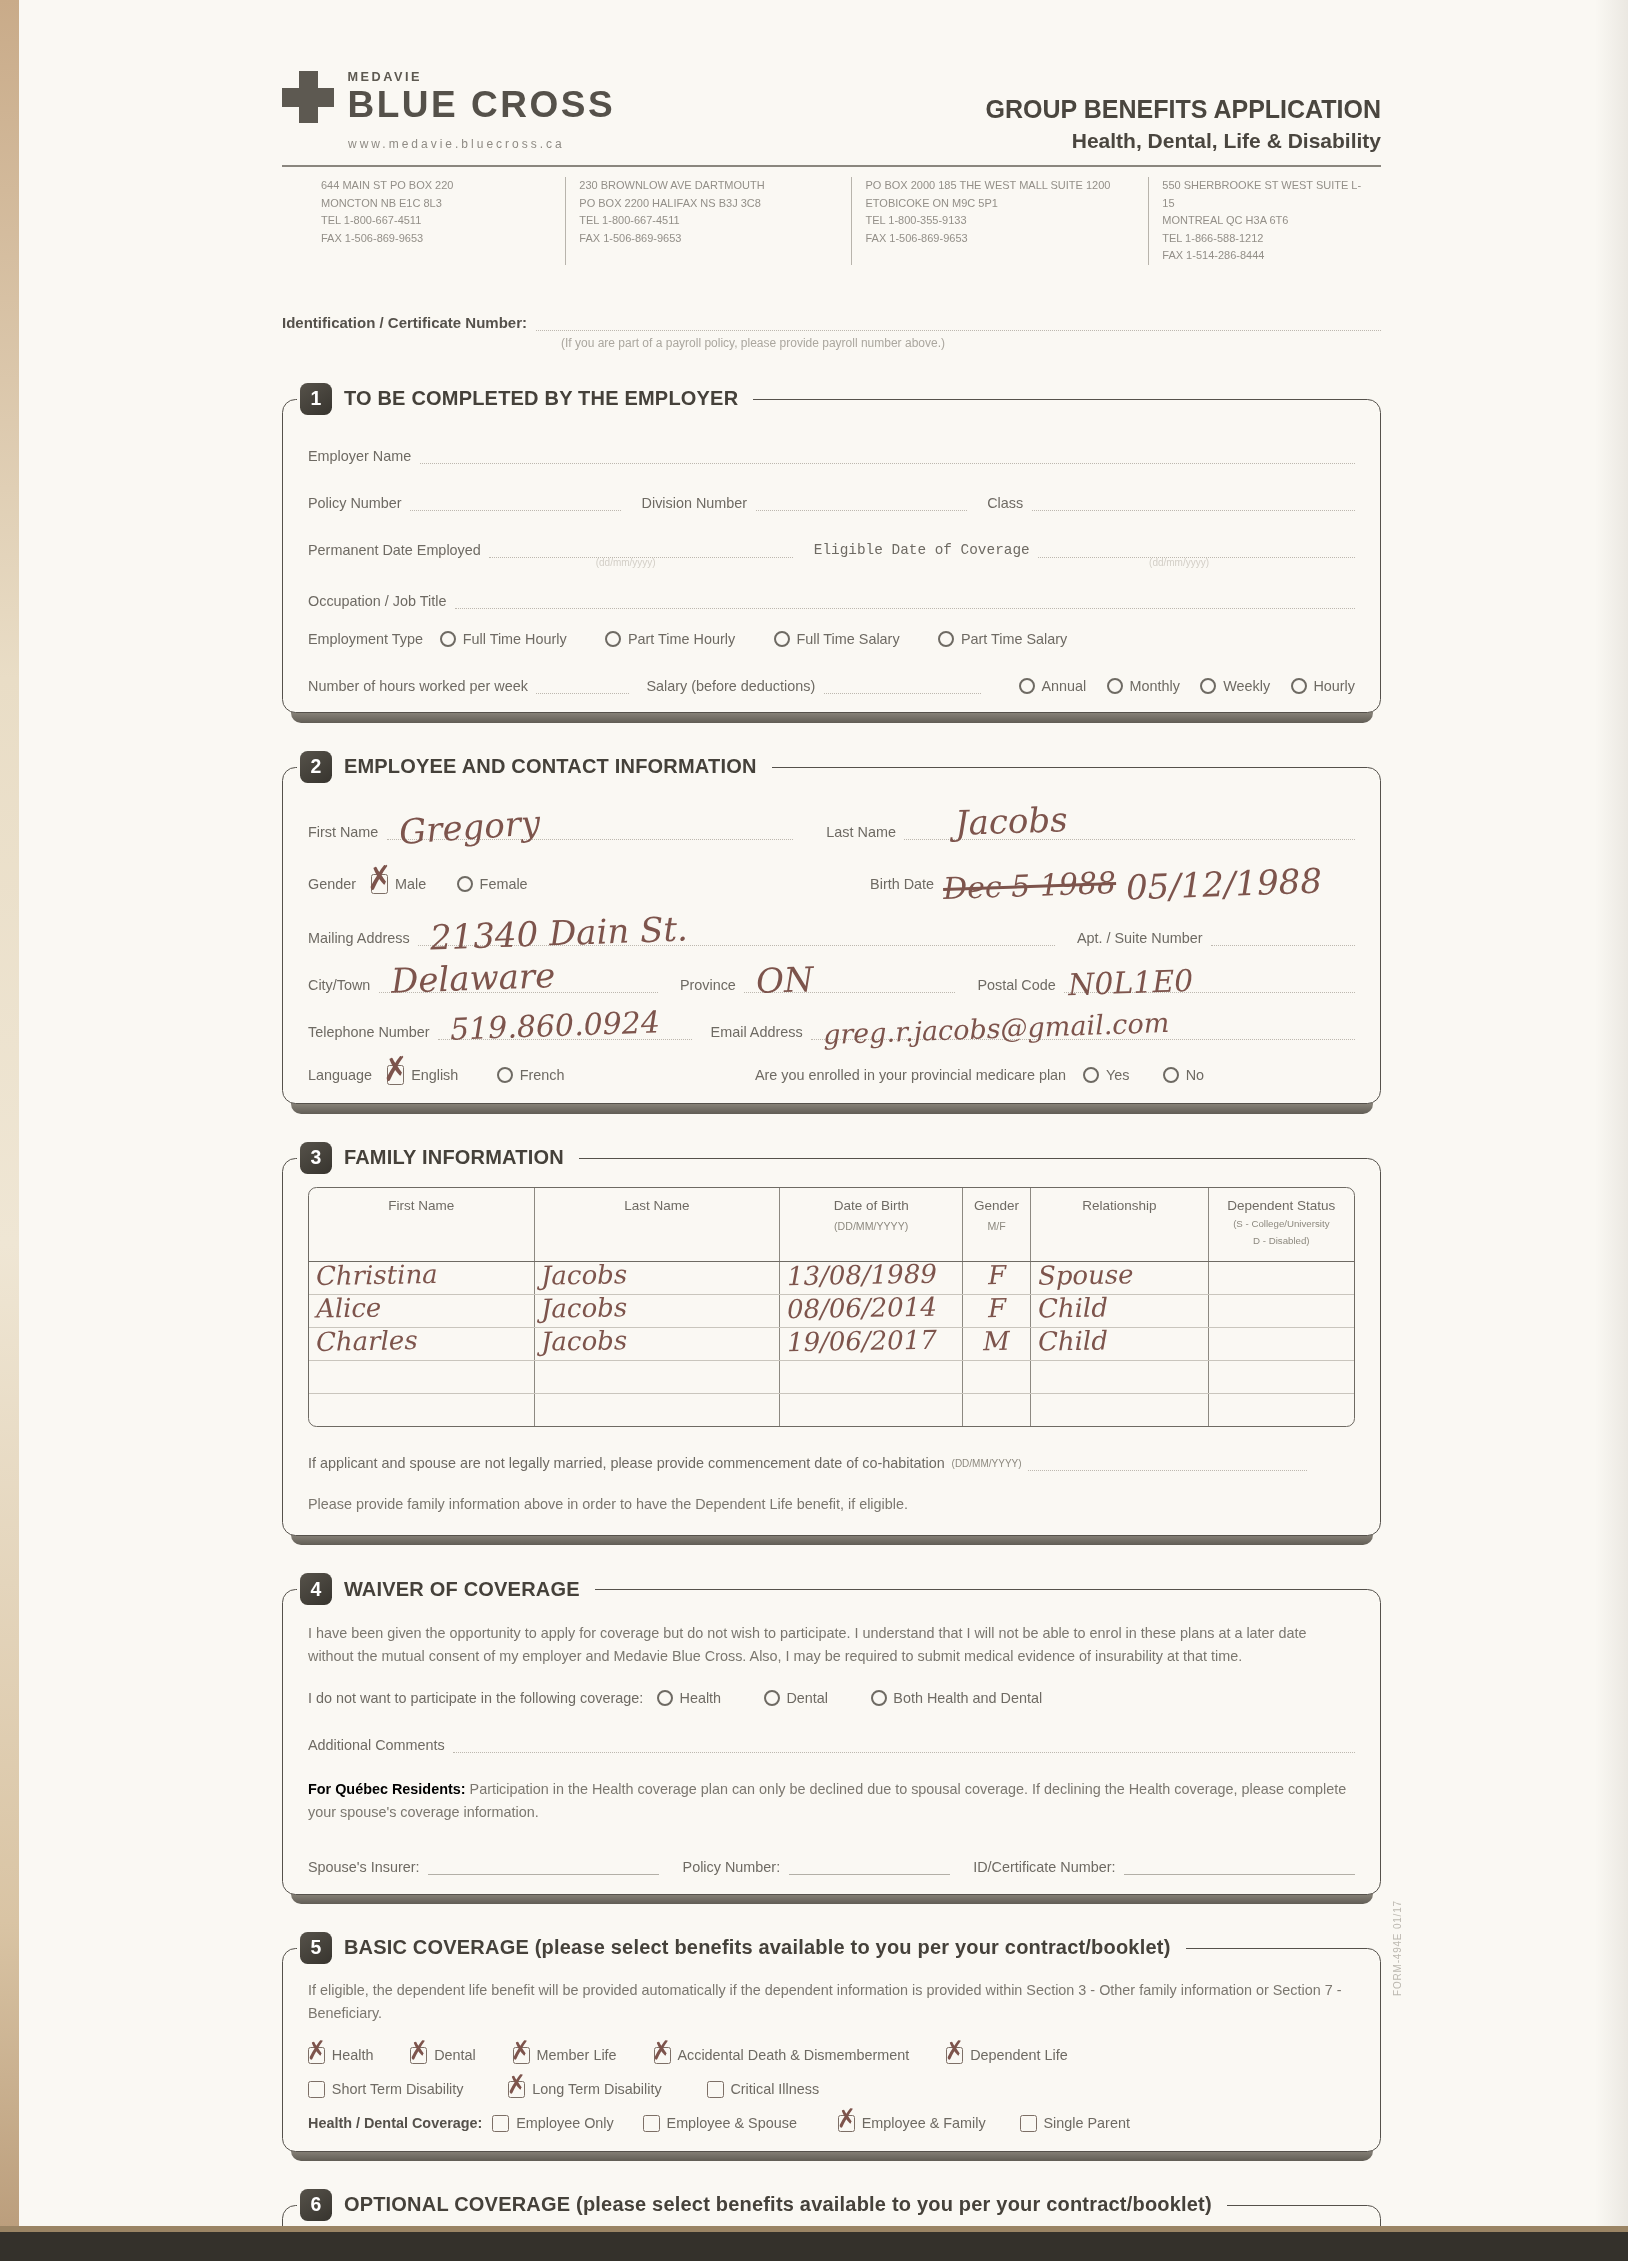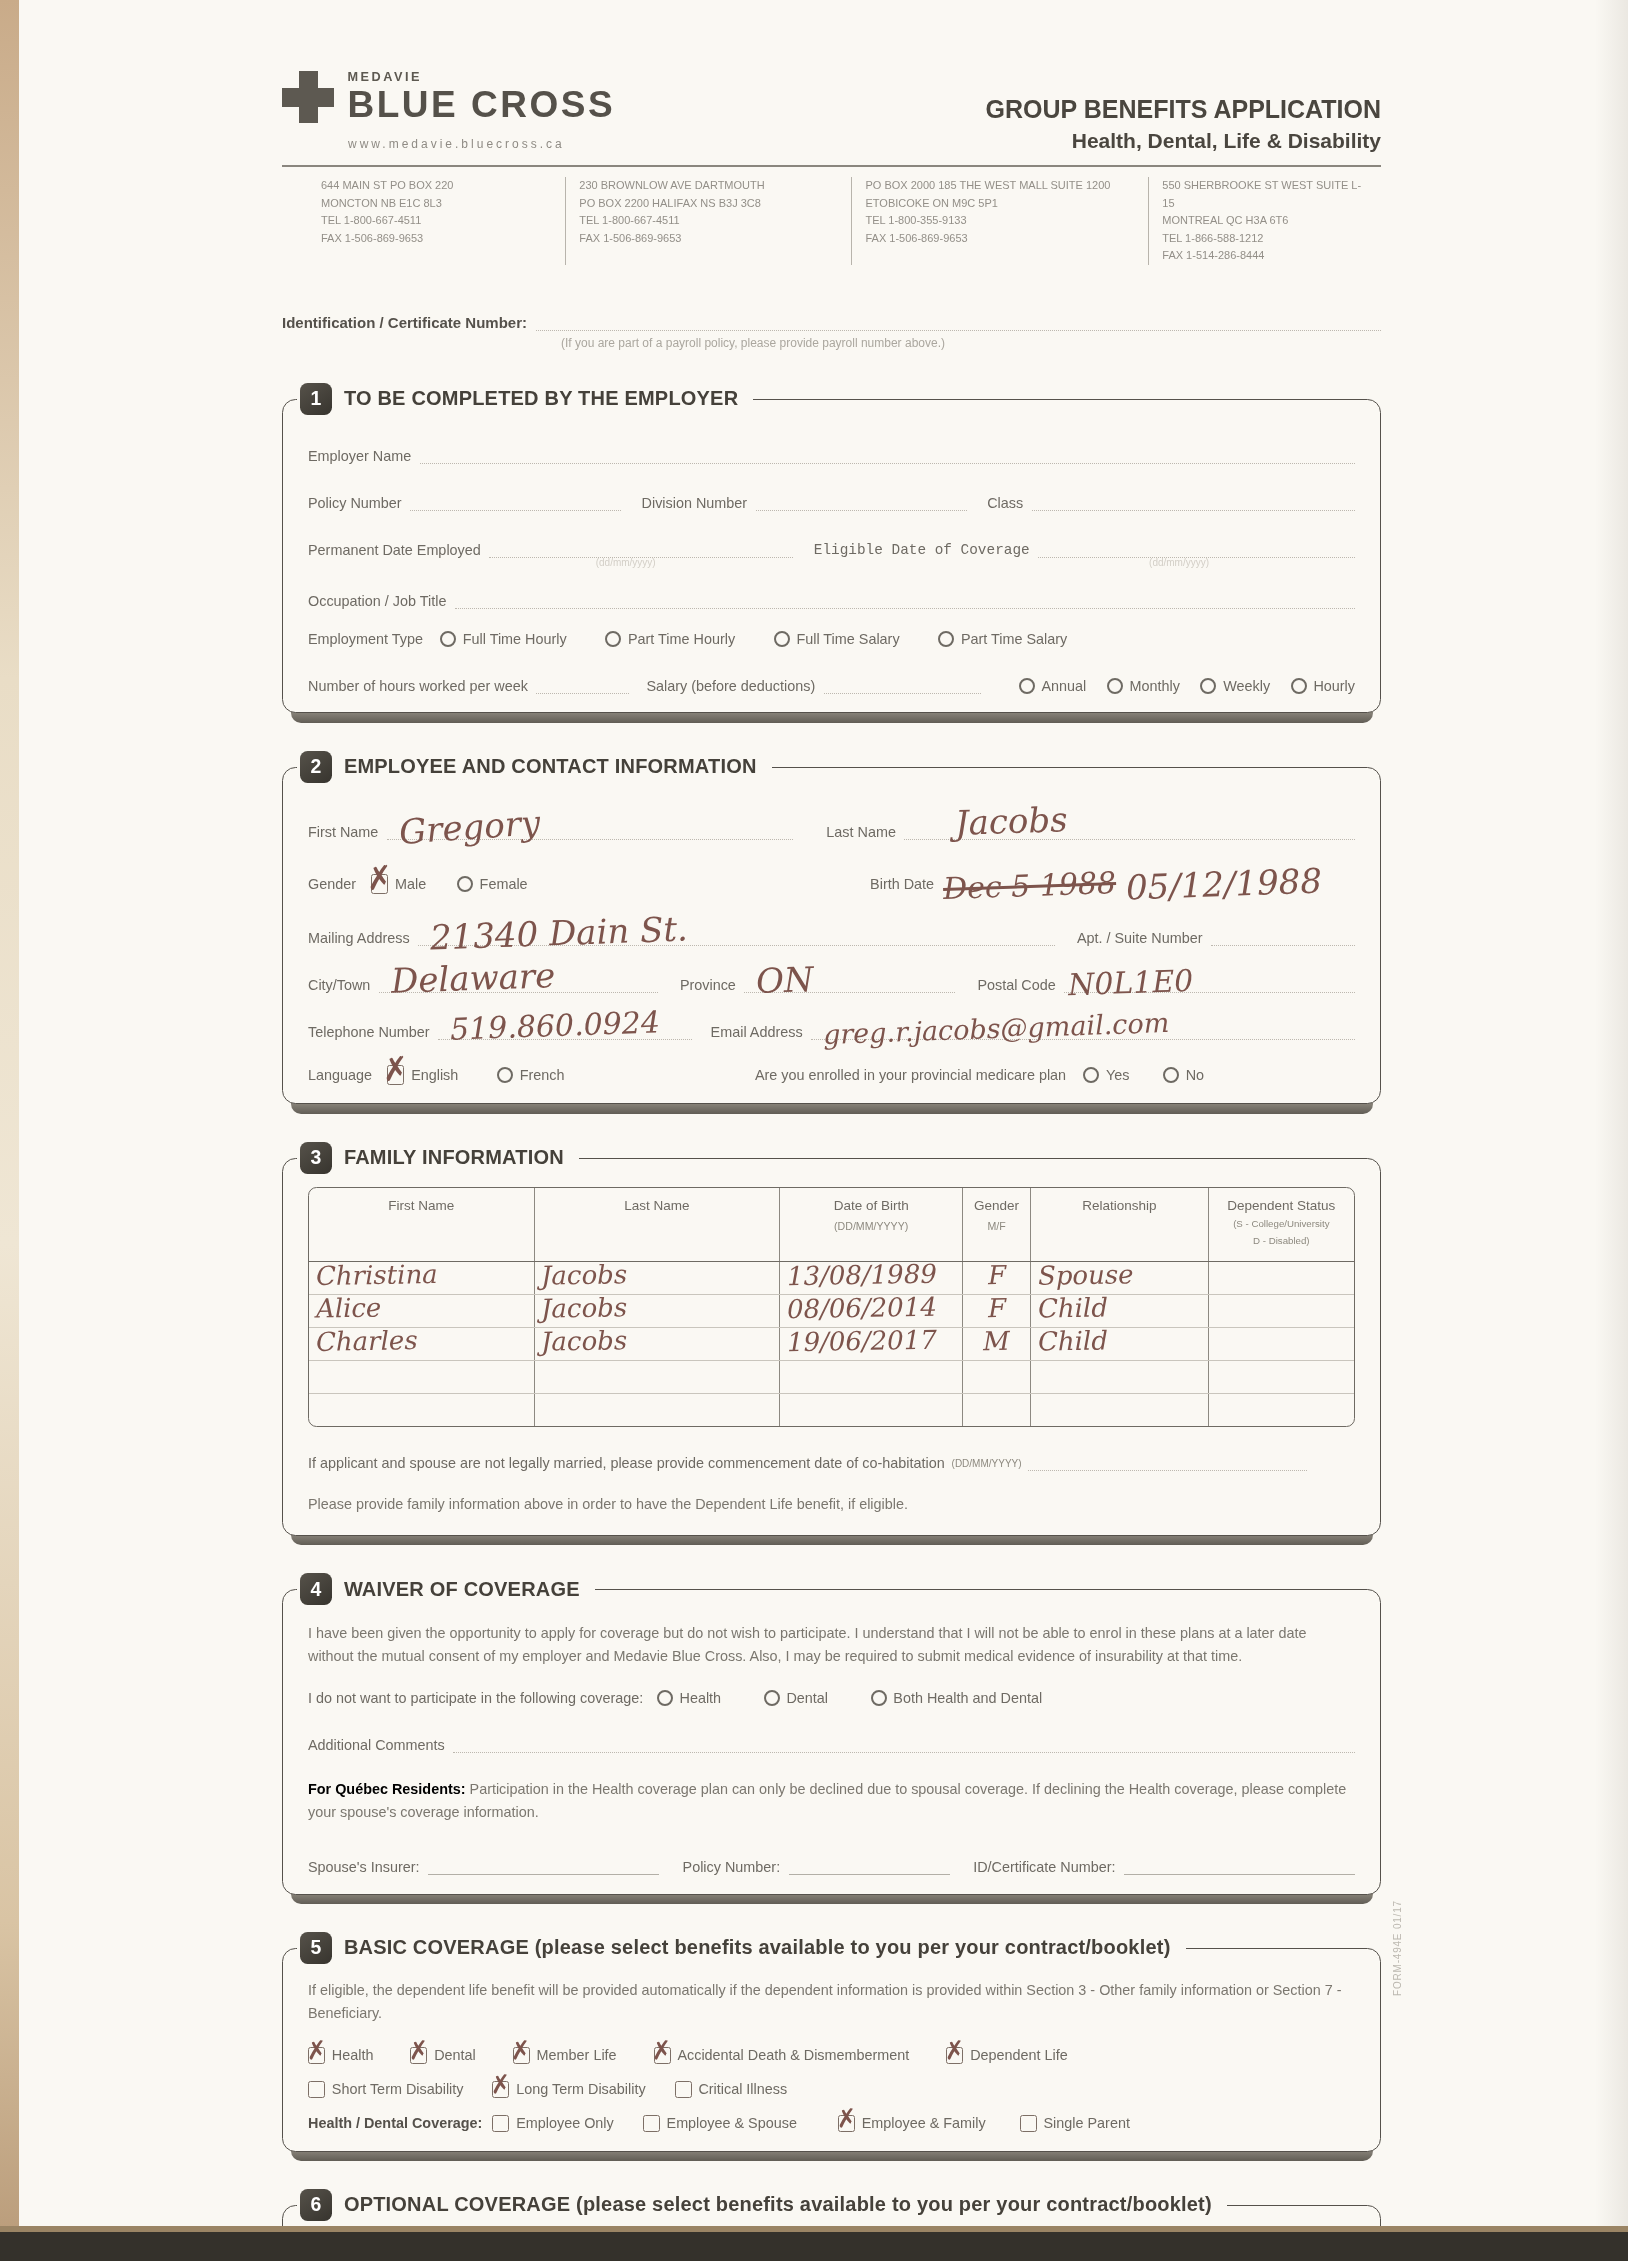--- a/index.html
+++ b/index.html
@@ -496,21 +496,21 @@
           </span>
         <span class="lbl">Accidental Death &amp; Dismemberment</span>
       </span>
       <span class="opt" style="margin-left:37px;">
         <span class="cb">
             <span class="mk">✗</span>
           </span>
         <span class="lbl">Dependent Life</span>
       </span>
     </div>
-    <div class="frow gap20" style="gap:0;align-items:center;">
+    <div class="frow gap20" style="gap:16px;align-items:center;">
       <span class="opt">
         <span class="cb">
             <span class="mk"></span>
           </span>
         <span class="lbl">Short Term Disability</span>
       </span>
       <span class="opt" style="margin-left:29px;">
         <span class="cb">
             <span class="mk">✗</span>
           </span>

